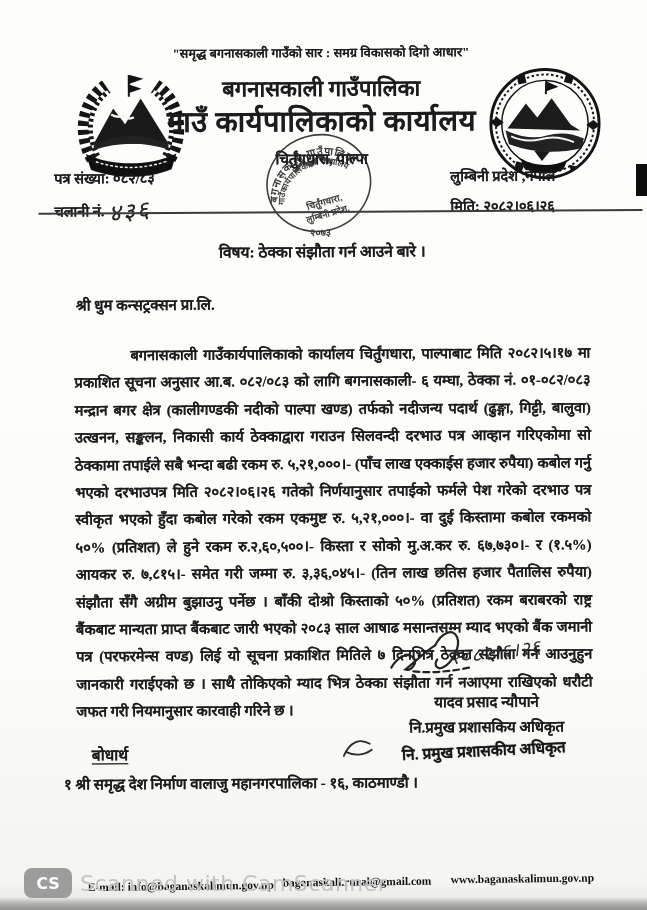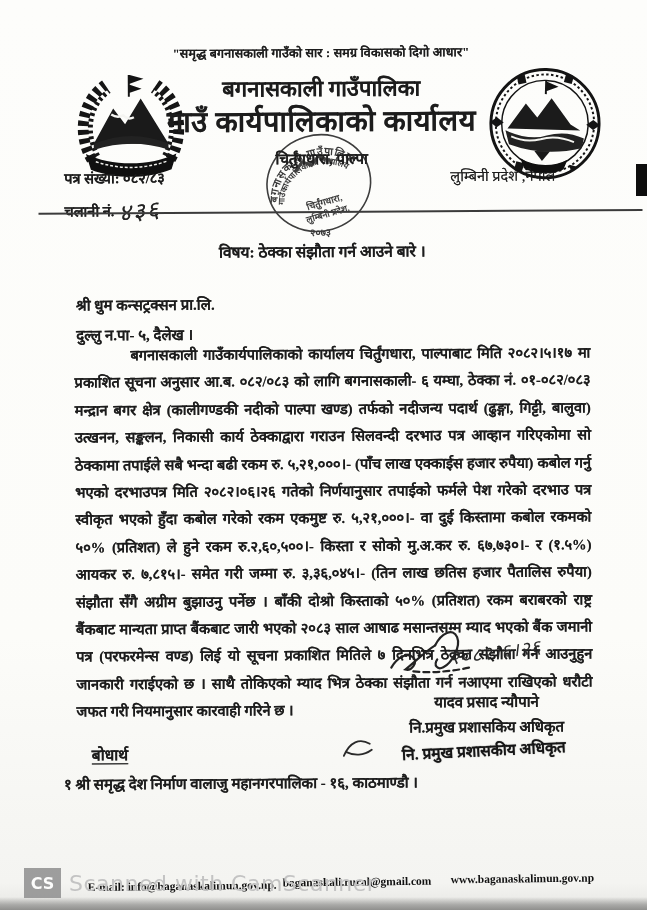--- a/index.html
+++ b/index.html
@@ -37,22 +37,22 @@
   }
   .emblem{position:absolute;width:118px;height:118px;}
   .emblem.left{left:74px;top:64px;}
   .emblem.right{left:488px;top:66px;transform:rotate(2deg);}
 
   .stamp{
     position:absolute;left:246px;top:128px;width:150px;height:114px;
     opacity:.88;
   }
 
-  .meta-left{position:absolute;left:66px;top:162px;font-size:14.5px;font-weight:700;line-height:30px;}
-  .meta-right{position:absolute;left:452px;top:162px;font-size:14.5px;font-weight:400;line-height:30px;}
+  .meta-left{position:absolute;left:56px;top:162px;font-size:14.5px;font-weight:700;line-height:30px;}
+  .meta-right{position:absolute;left:452px;top:162px;font-size:14.5px;font-weight:700;line-height:30px;}
   .handwritten{
     font-family:"DejaVu Sans", sans-serif;
     font-style:italic;font-weight:400;font-size:23px;color:#232323;
     display:inline-block;transform:rotate(-6deg) translateY(3px);letter-spacing:2px;
   }
   .rule{
     position:absolute;left:40px;top:211px;width:604px;height:2px;background:#3b3b3b;
   }
   .edge-artifact{position:absolute;left:636px;top:164px;width:11px;height:32px;background:#0d0d0d;}
 
@@ -91,21 +91,21 @@
   .cc-item{position:absolute;left:62px;top:772px;font-size:15px;font-weight:700;}
 
   .footer{position:absolute;left:0;top:878px;width:100%;font-family:"Liberation Serif",serif;
     font-size:11.5px;font-weight:700;color:#111;transform:rotate(-0.4deg);z-index:3;}
   .footer .f1{position:absolute;left:85px;top:0;}
   .footer .f2{position:absolute;left:280px;top:-2px;}
   .footer .f3{position:absolute;left:448px;top:-3px;}
 
   .watermark{position:absolute;left:24px;top:868px;z-index:2;display:flex;align-items:center;}
   .cs-badge{
-    width:37px;height:30px;background:#8f8f8f;border-radius:0;color:#ffffff;
+    width:48px;height:30px;background:#8f8f8f;border-radius:8px;color:#ffffff;
     font-family:"DejaVu Sans",sans-serif;font-weight:700;font-size:16px;
     display:flex;align-items:center;justify-content:center;opacity:.85;
   }
   .cs-text{
     margin-left:8px;font-family:"DejaVu Sans",sans-serif;font-weight:400;
     font-size:22px;color:#c3c3c3;letter-spacing:.5px;
   }
   .bottom-band{
     position:absolute;left:0;bottom:0;width:100%;height:13px;z-index:1;
     background:linear-gradient(180deg,rgba(150,150,150,0) 0%,#a9a9a7 60%,#8f8f8d 100%);
@@ -189,29 +189,29 @@
     <div class="meta-left dev">
       <div>पत्र संख्या: ०८२/८३</div>
       <div>
         <span>चलानी नं.</span>
         <span class="handwritten">४३६</span>
       </div>
     </div>
 
     <div class="meta-right dev">
       <div>लुम्बिनी प्रदेश ,नेपाल</div>
+      <div>मिति: २०८२।०६।२६</div>
     </div>
 
     <div class="rule"></div>
 
     <div class="subject dev">विषय: ठेक्का संझौता गर्न आउने बारे ।</div>
 
     <div class="addressee dev">
       <div>श्री धुम कन्सट्रक्सन प्रा.लि.</div>
-      <div>दुल्लु न.पा- ५, दैलेख ।</div>
     </div>
 
     <p class="body-par dev">बगनासकाली गाउँकार्यपालिकाको कार्यालय चिर्तुंगधारा, पाल्पाबाट मिति २०८२।५।१७ मा प्रकाशित सूचना अनुसार आ.ब. ०८२/०८३ को लागि बगनासकाली- ६ यम्घा, ठेक्का नं. ०१-०८२/०८३ मन्द्रान बगर क्षेत्र (कालीगण्डकी नदीको पाल्पा खण्ड) तर्फको नदीजन्य पदार्थ (ढुङ्गा, गिट्टी, बालुवा) उत्खनन, सङ्कलन, निकासी कार्य ठेक्काद्वारा गराउन सिलवन्दी दरभाउ पत्र आव्हान गरिएकोमा सो ठेक्कामा तपाईले सबै भन्दा बढी रकम रु. ५,२१,०००।- (पाँच लाख एक्काईस हजार रुपैया) कबोल गर्नु भएको दरभाउपत्र मिति २०८२।०६।२६ गतेको निर्णयानुसार तपाईको फर्मले पेश गरेको दरभाउ पत्र स्वीकृत भएको हुँदा कबोल गरेको रकम एकमुष्ट रु. ५,२१,०००।- वा दुई किस्तामा कबोल रकमको ५०% (प्रतिशत) ले हुने रकम रु.२,६०,५००।- किस्ता र सोको मु.अ.कर रु. ६७,७३०।- र (१.५%) आयकर रु. ७,८१५।- समेत गरी जम्मा रु. ३,३६,०४५।- (तिन लाख छतिस हजार पैतालिस रुपैया) संझौता सँगै अग्रीम बुझाउनु पर्नेछ । बाँकी दोश्रो किस्ताको ५०% (प्रतिशत) रकम बराबरको राष्ट्र बैंकबाट मान्यता प्राप्त बैंकबाट जारी भएको २०८३ साल आषाढ मसान्तसम्म म्याद भएको बैंक जमानी पत्र (परफरमेन्स वण्ड) लिई यो सूचना प्रकाशित मितिले ७ दिनभित्र ठेक्का संझौता गर्न आउनुहुन जानकारी गराईएको छ । साथै तोकिएको म्याद भित्र ठेक्का संझौता गर्न नआएमा राखिएको धरौटी जफत गरी नियमानुसार कारवाही गरिने छ ।</p>
 
     <div class="sig-scribble">
       <svg viewBox="0 0 190 58" xmlns="http://www.w3.org/2000/svg">
         <g stroke="#232323" stroke-width="2.2" fill="none" stroke-linecap="round">
           <path d="M8,42 c6,-10 16,-16 22,-10 c5,5 -2,14 -8,12 c8,-6 20,-18 30,-24"></path>
           <path d="M52,20 c6,-12 18,-18 22,-8 c4,10 -6,26 -14,30 c-6,3 -10,-2 -6,-8"></path>
           <path d="M30,46 c20,2 40,0 58,-4" stroke-dasharray="6 4"></path>

